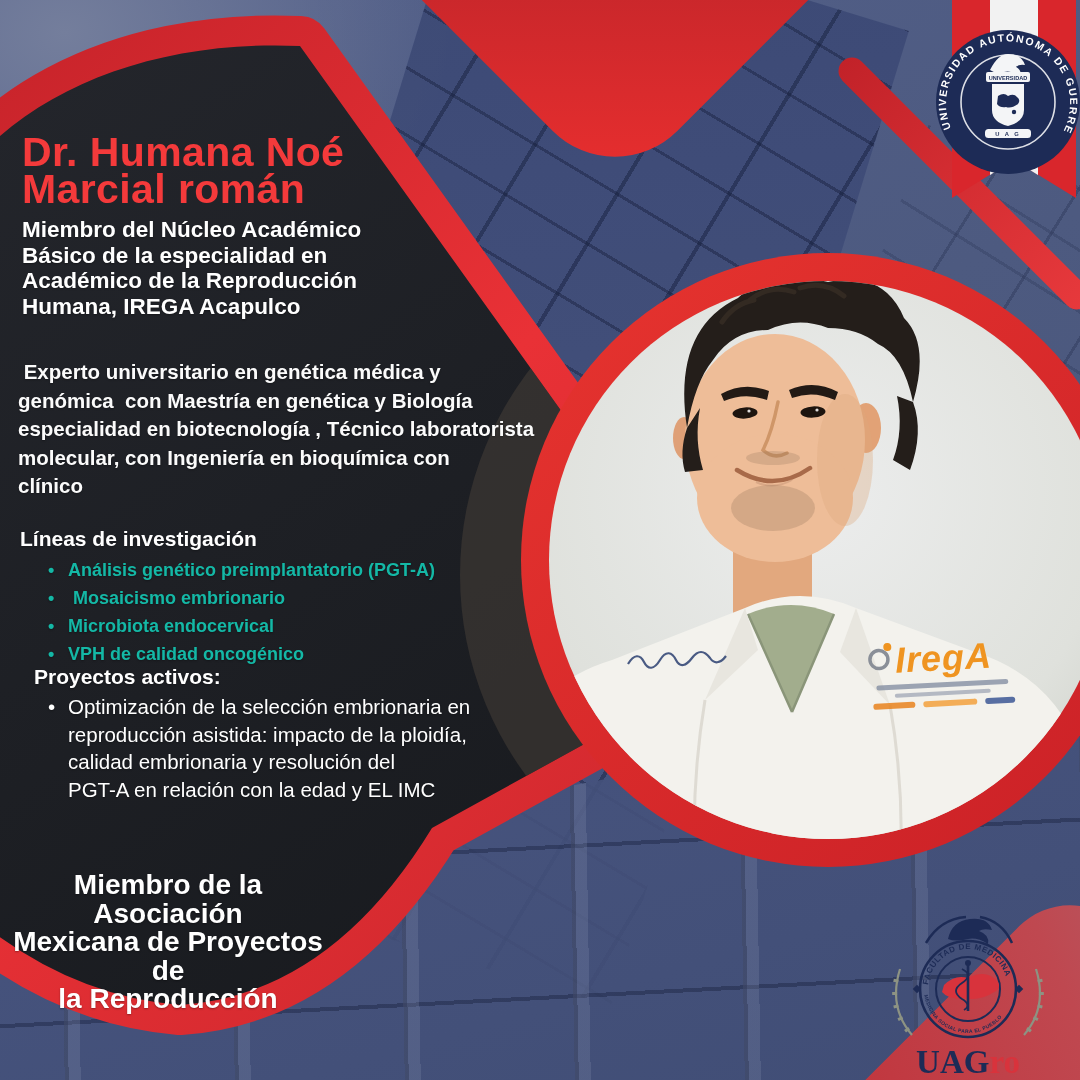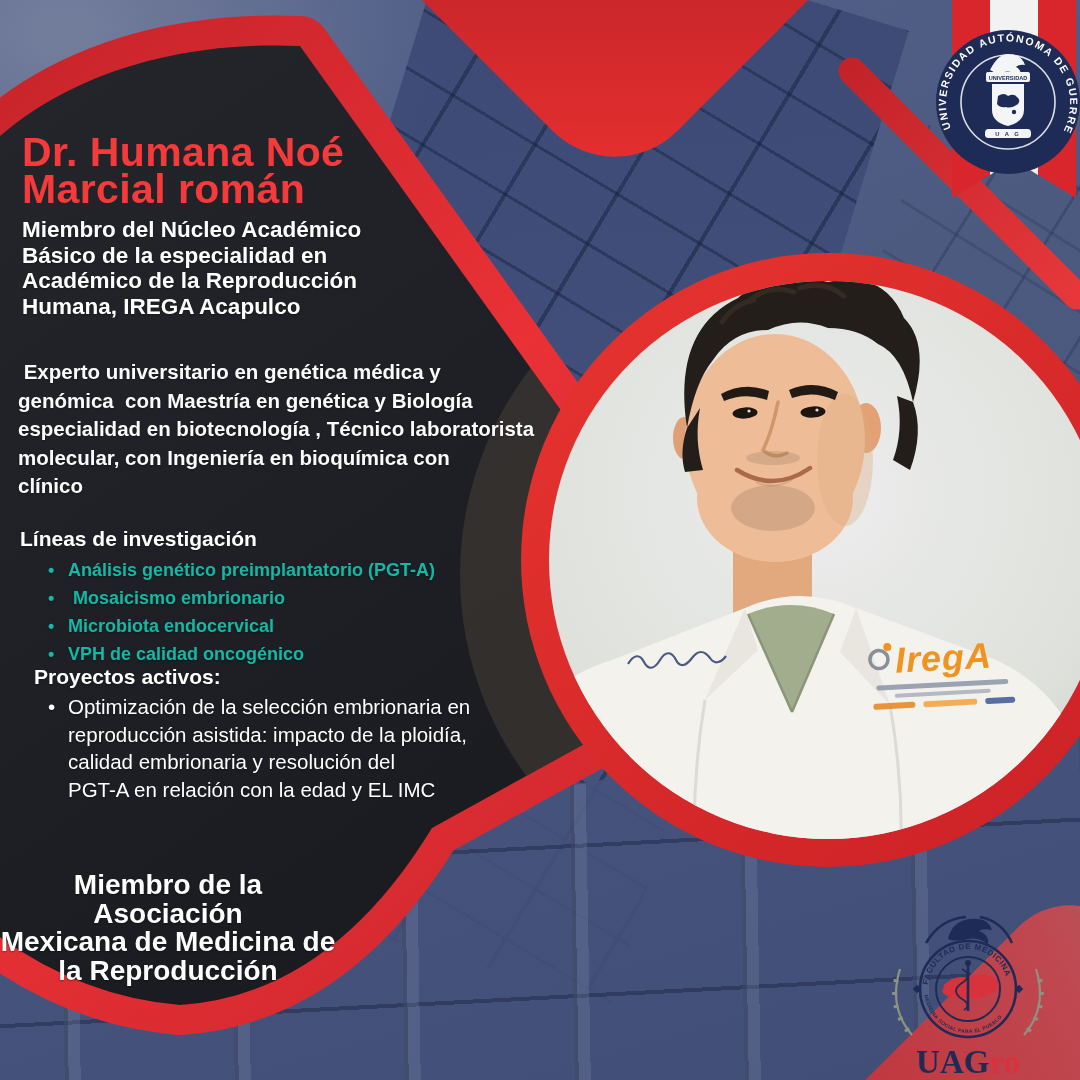--- a/index.html
+++ b/index.html
@@ -253,17 +253,17 @@
 
   <div class="txt proj">
     <div class="pline">Optimización de la selección embrionaria en</div>
     <div class="pline">reproducción asistida: impacto de la ploidía,</div>
     <div class="pline">calidad embrionaria y resolución del</div>
     <div class="pline">PGT-A en relación con la edad y EL IMC</div>
   </div>
 
   <div class="txt t-member">
     <div>Miembro de la Asociación</div>
-    <div>Mexicana de Medicina de</div>
+    <div>Mexicana de Proyectos de</div>
     <div>la Reproducción</div>
   </div>
 
 </div>
 
 </body></html>

